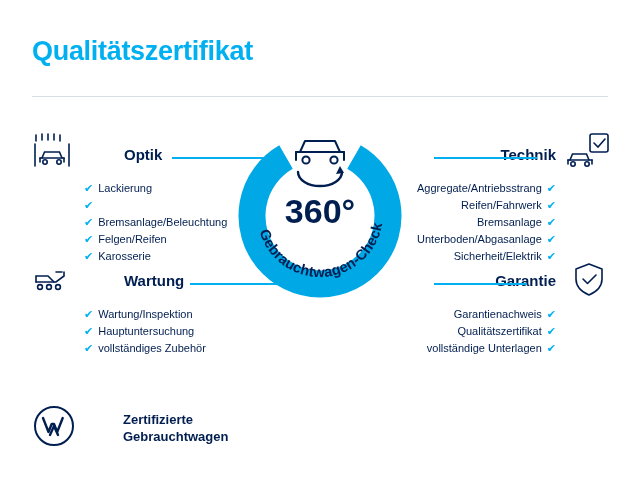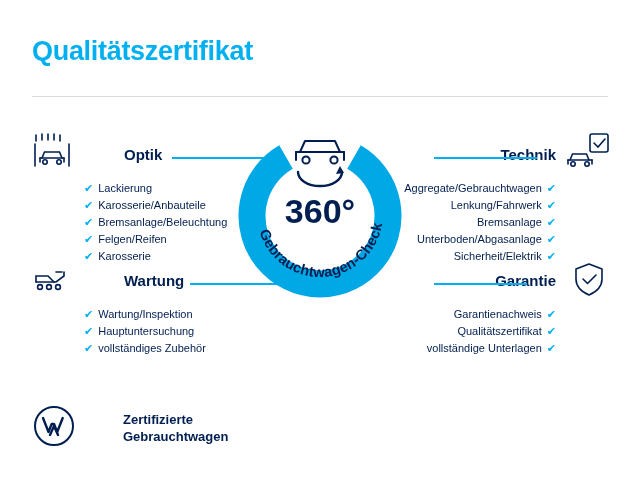--- a/index.html
+++ b/index.html
@@ -213,21 +213,20 @@
       <div class="block-title left">Optik</div>
       <div class="head-rule"></div>
     </div>
     <ul class="item-list">
       <li class="item left">
           <span class="check">✔</span>
           <span>Lackierung</span>
         </li>
       <li class="item left">
           <span class="check">✔</span>
-          <span>Karosserie/Anbauteile</span>
         </li>
       <li class="item left">
           <span class="check">✔</span>
           <span>Bremsanlage/Beleuchtung</span>
         </li>
       <li class="item left">
           <span class="check">✔</span>
           <span>Felgen/Reifen</span>
         </li>
       <li class="item left">
@@ -237,25 +236,25 @@
     </ul>
   </div>
 
   <div class="block" id="block-technik">
     <div class="block-head">
       <div class="block-title right">Technik</div>
       <div class="head-rule"></div>
     </div>
     <ul class="item-list">
       <li class="item right">
-          <span>Aggregate/Gebrauchtwagen</span>
-          <span class="check">✔</span>
-        </li>
-      <li class="item right">
-          <span>Lenkung/Fahrwerk</span>
+          <span>Aggregate/Antriebsstrang</span>
+          <span class="check">✔</span>
+        </li>
+      <li class="item right">
+          <span>Reifen/Fahrwerk</span>
           <span class="check">✔</span>
         </li>
       <li class="item right">
           <span>Bremsanlage</span>
           <span class="check">✔</span>
         </li>
       <li class="item right">
           <span>Unterboden/Abgasanlage</span>
           <span class="check">✔</span>
         </li>

